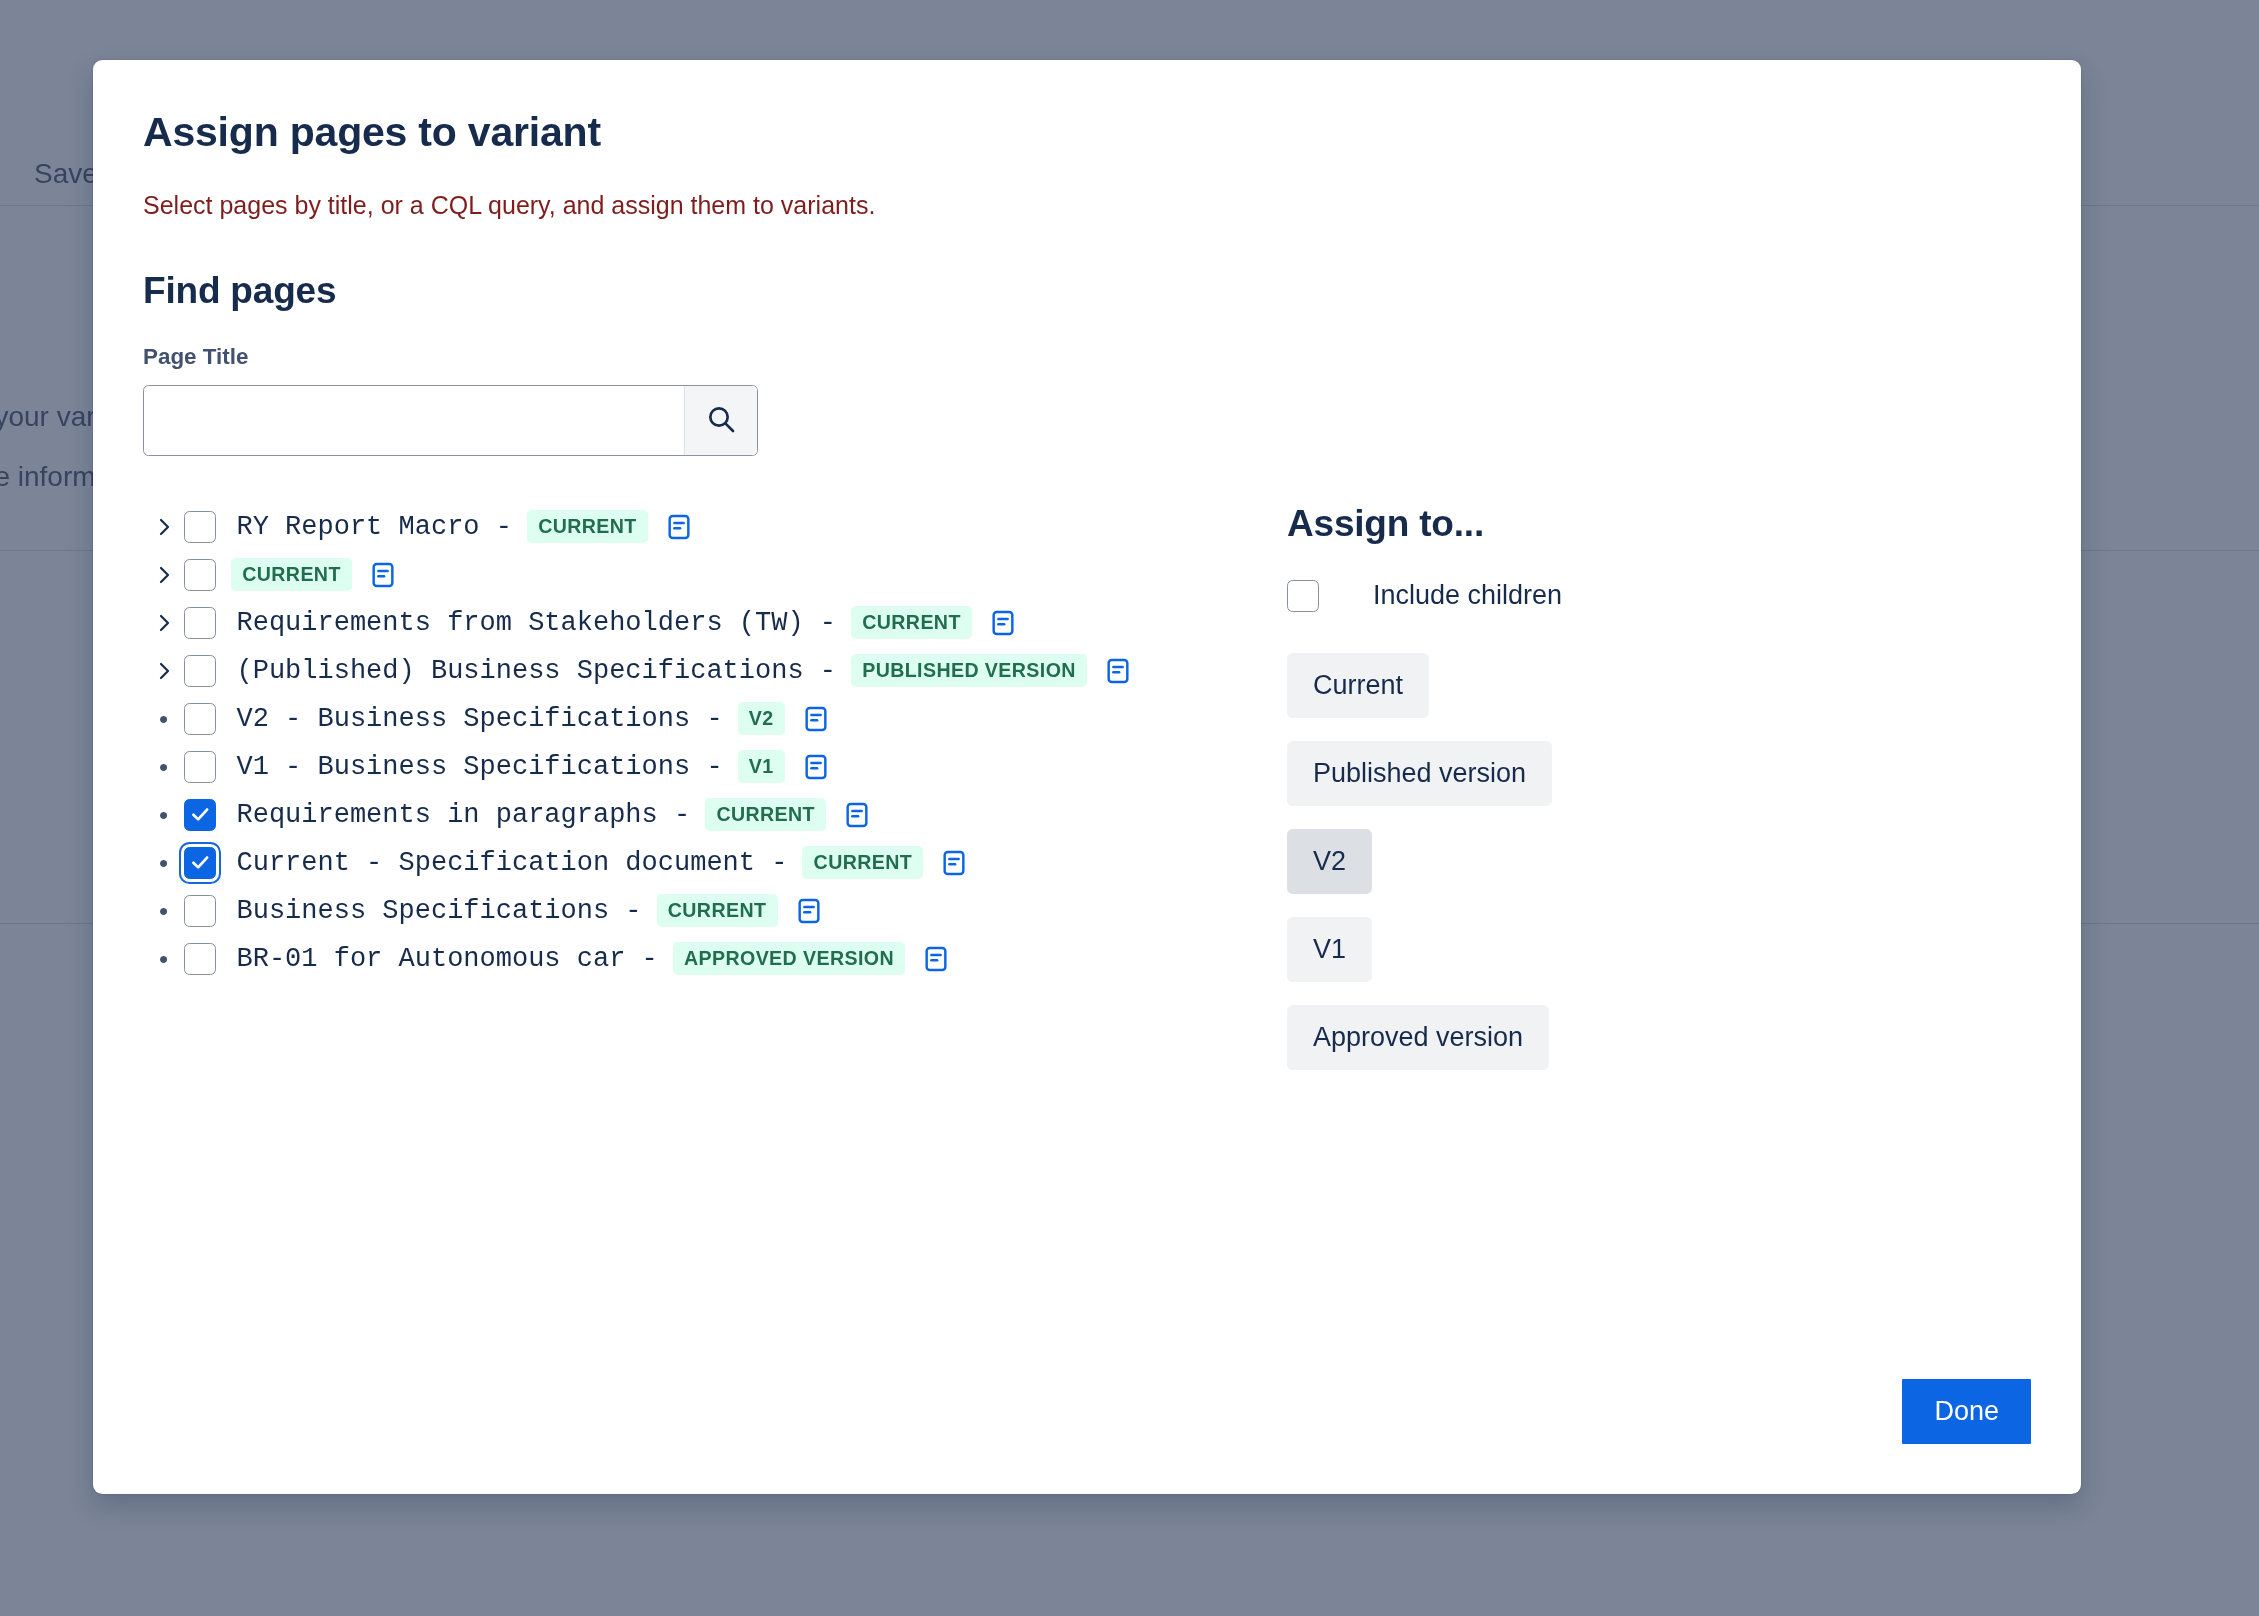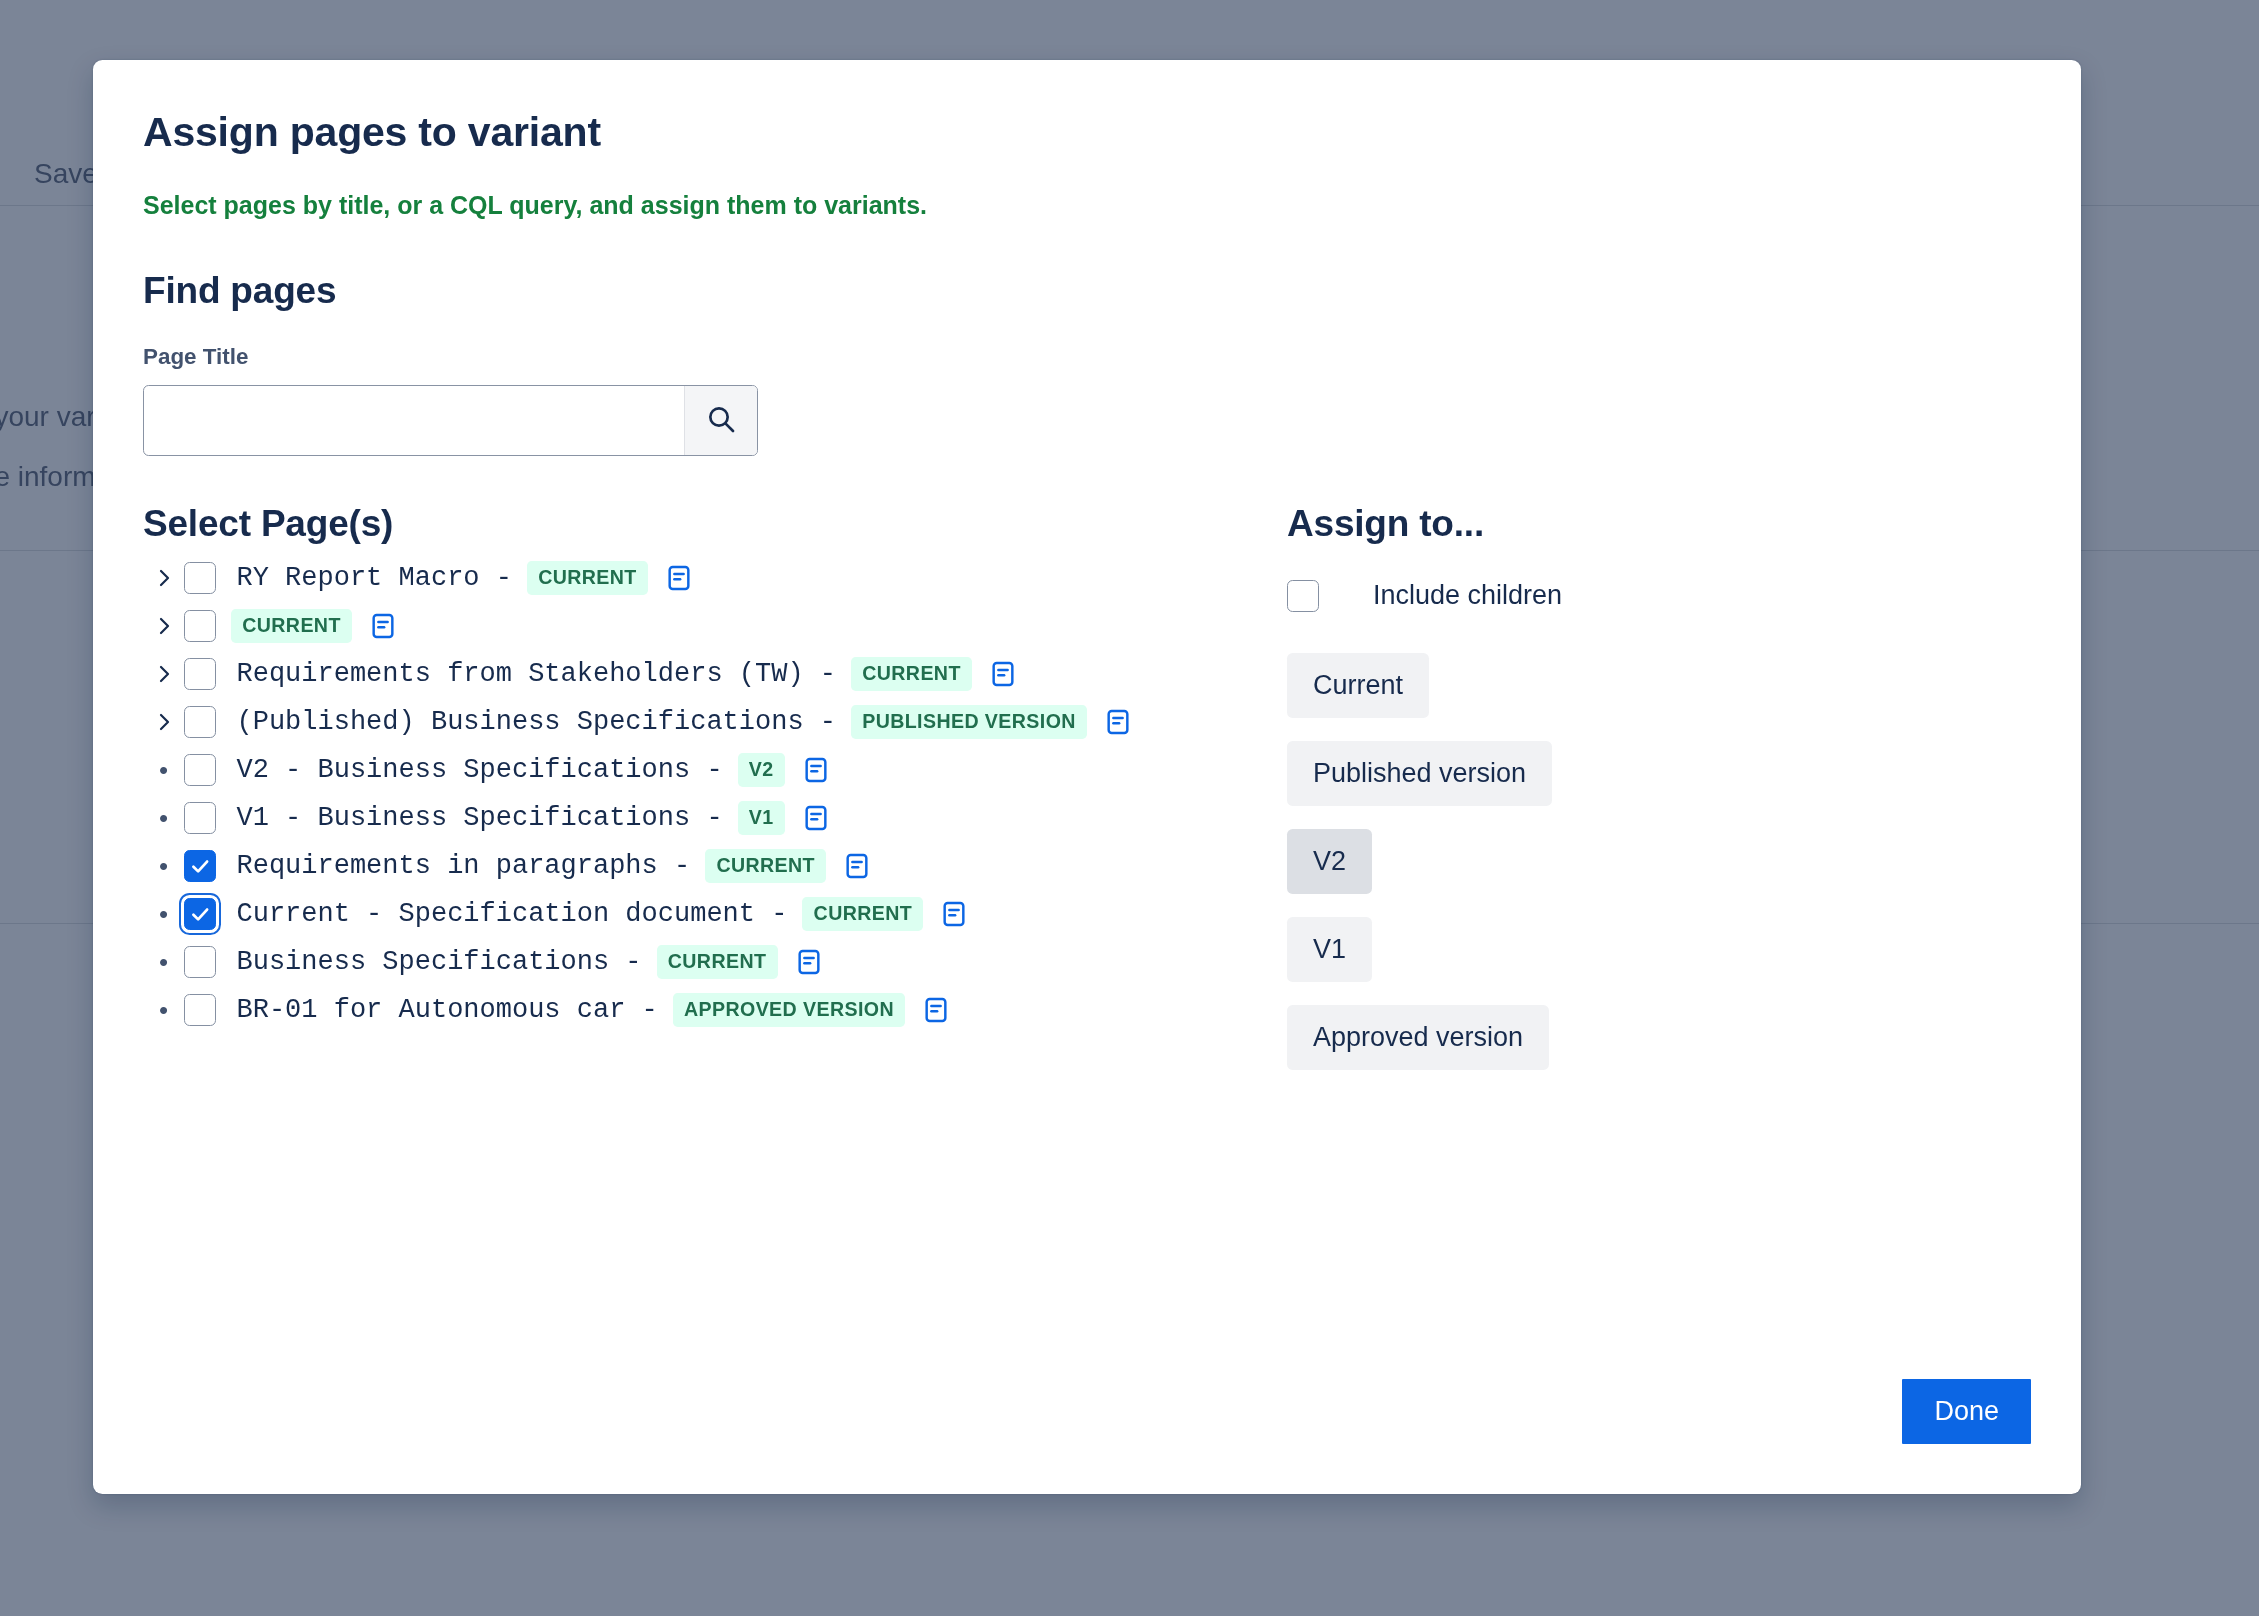--- a/index.html
+++ b/index.html
@@ -68,23 +68,22 @@
     margin: 0;
     font-size: 41px;
     line-height: 1.2;
     font-weight: bold;
     color: #172b4d;
     letter-spacing: -0.2px;
   }
   p.dlg-desc {
     margin: 32px 0 6px 0;
     font-size: 25px;
-    color: #15803d;
+    color: #7f1d1d;
     line-height: 1.3;
-    font-weight: bold;
   }
 
   h2.section-title {
     margin: 48px 0 0 0;
     font-size: 37px;
     font-weight: bold;
     color: #172b4d;
     letter-spacing: -0.2px;
   }
 
@@ -321,21 +320,20 @@
           </button>
         </div>
       </div>
 
 
     </div>
 
     <div class="columns">
 
       <div class="col-left">
-        <h2 class="col-title">Select Page(s)</h2>
         <div id="page-list">
             <div class="page-row">
               <span class="twisty">
                 <svg width="24" height="24" viewBox="0 0 24 24" fill="none" stroke="#172B4D" stroke-width="2.2" stroke-linecap="round" stroke-linejoin="round">
                   <polyline points="9,5 16,12 9,19"></polyline>
                 </svg>
               </span>
               <span class="cb"></span>
               <span class="page-title">RY Report Macro -</span>
               <span class="badge">CURRENT</span>

